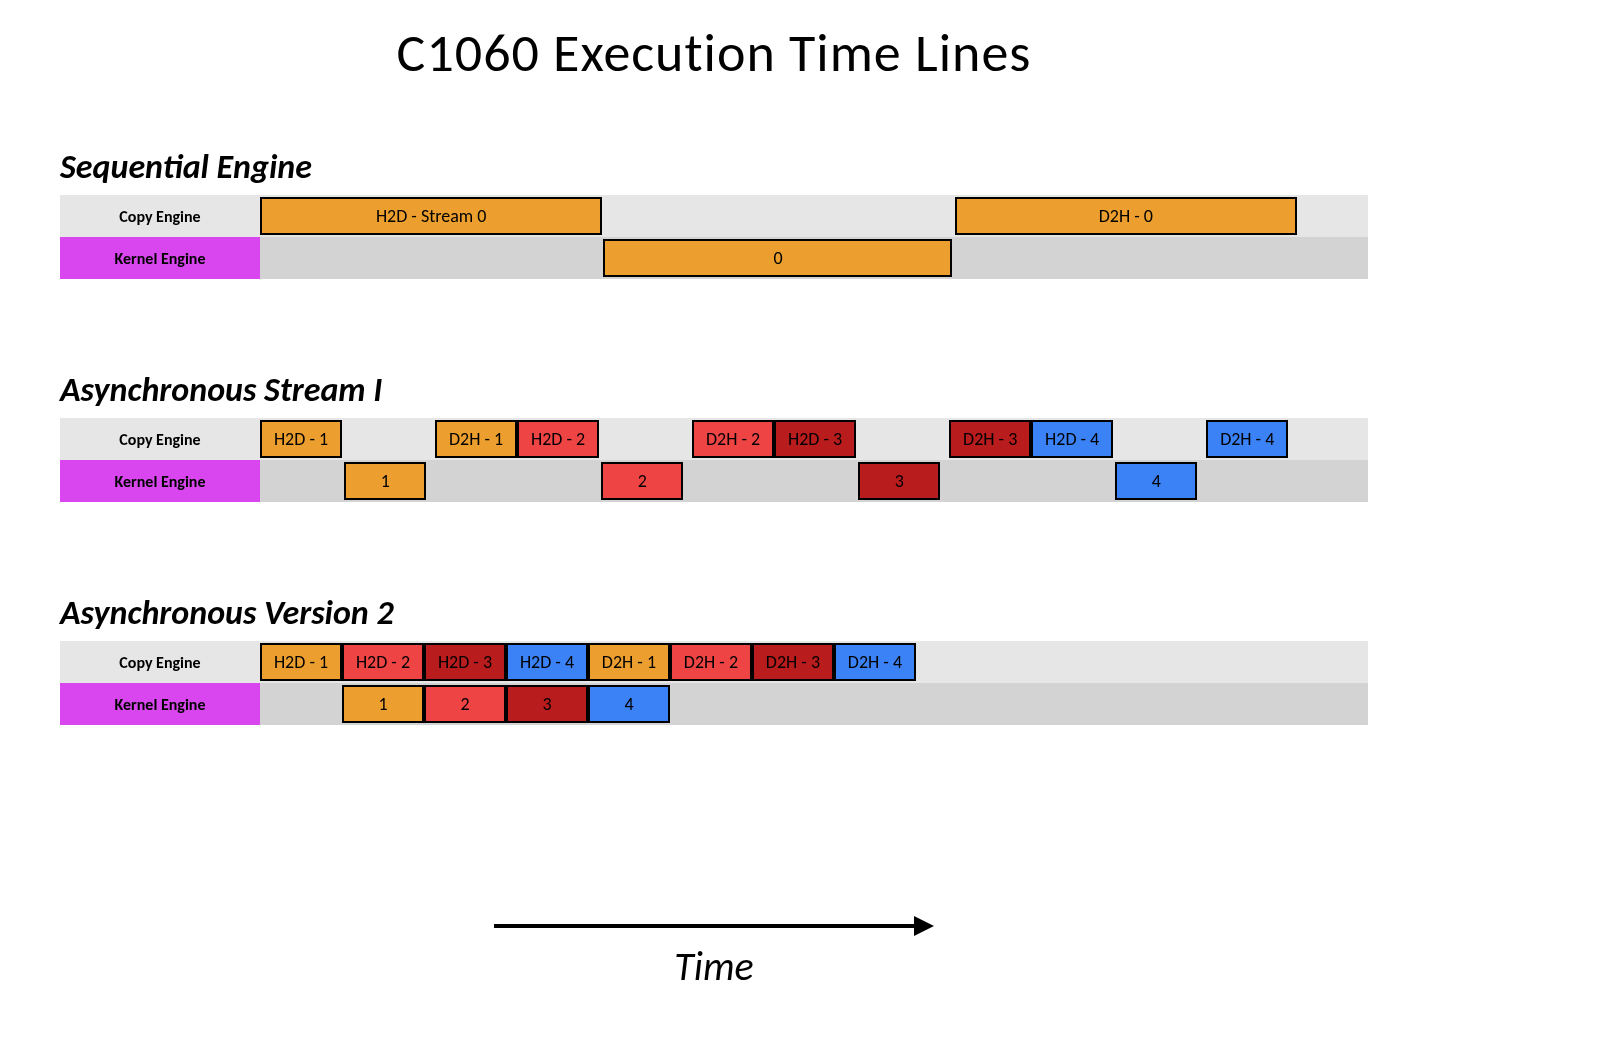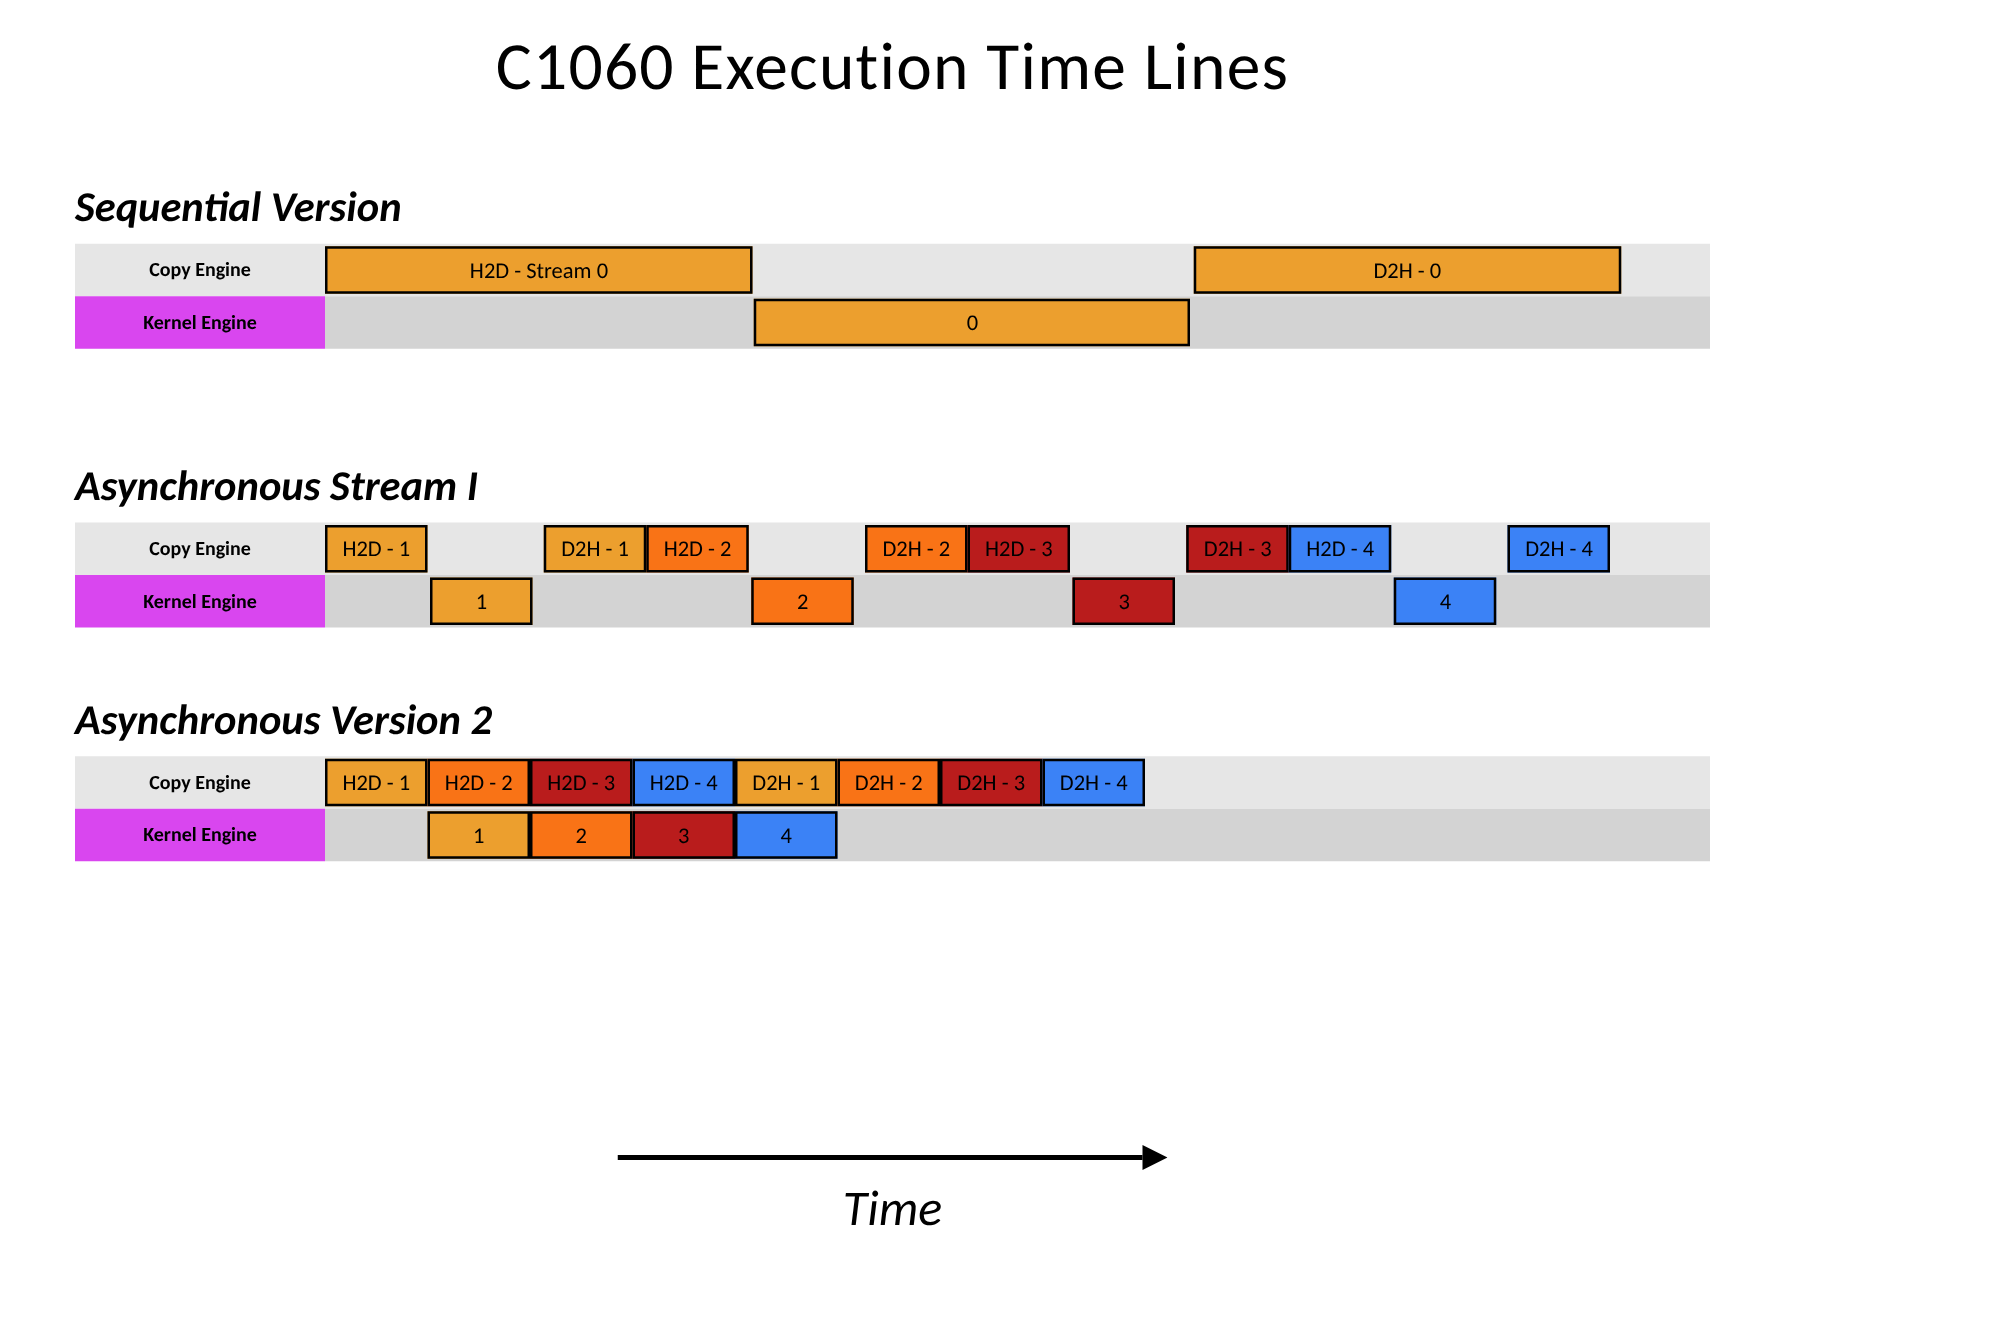--- a/index.html
+++ b/index.html
@@ -66,21 +66,21 @@
     box-sizing: border-box;
     display: flex;
     align-items: center;
     justify-content: center;
     font-size: 18px;
     font-weight: 500;
     white-space: nowrap;
     padding: 0 16px;
   }
   .c-orange { background: #ec9f2e; }
-  .c-yellow { background: #f97316; }
+  .c-yellow { background: #ef4444; }
   .c-green  { background: #b91c1c; }
   .c-blue   { background: #3b82f6; }
 
   .time-axis {
     position: absolute;
     left: 0;
     right: 0;
     bottom: 70px;
     text-align: center;
   }
@@ -95,21 +95,21 @@
     margin-top: 4px;
   }
 </style>
 </head>
 <body>
 
 <div class="page">
   <div class="title">C1060 Execution Time Lines</div>
 
   <div class="section">
-    <div class="section-title">Sequential Version</div>
+    <div class="section-title">Sequential Engine</div>
     <div class="timeline">
       <div class="lane">
         <div class="lane-label-wrap">Copy Engine</div>
         <div class="lane-track">
             <div class="block c-orange" style="left: 0%; width: 30.9%;">H2D - Stream 0</div>
             <div class="block c-orange" style="left: 62.7%; width: 30.9%;">D2H - 0</div>
           </div>
       </div>
       <div class="lane">
         <div class="lane-label-wrap">Kernel Engine</div>
@@ -141,21 +141,21 @@
         <div class="lane-track">
             <div class="block c-orange" style="left: 7.6%; width: 7.4%;">1</div>
             <div class="block c-yellow" style="left: 30.8%; width: 7.4%;">2</div>
             <div class="block c-green" style="left: 54%; width: 7.4%;">3</div>
             <div class="block c-blue" style="left: 77.2%; width: 7.4%;">4</div>
           </div>
       </div>
     </div>
   </div>
 
-  <div class="section" style="margin-top:54px">
+  <div class="section" style="margin-top:90px">
     <div class="section-title">Asynchronous Version 2</div>
     <div class="timeline">
       <div class="lane">
         <div class="lane-label-wrap">Copy Engine</div>
         <div class="lane-track">
             <div class="block c-orange" style="left: 0%; width: 7.4%;">H2D - 1</div>
             <div class="block c-yellow" style="left: 7.4%; width: 7.4%;">H2D - 2</div>
             <div class="block c-green" style="left: 14.8%; width: 7.4%;">H2D - 3</div>
             <div class="block c-blue" style="left: 22.2%; width: 7.4%;">H2D - 4</div>
             <div class="block c-orange" style="left: 29.6%; width: 7.4%;">D2H - 1</div>

